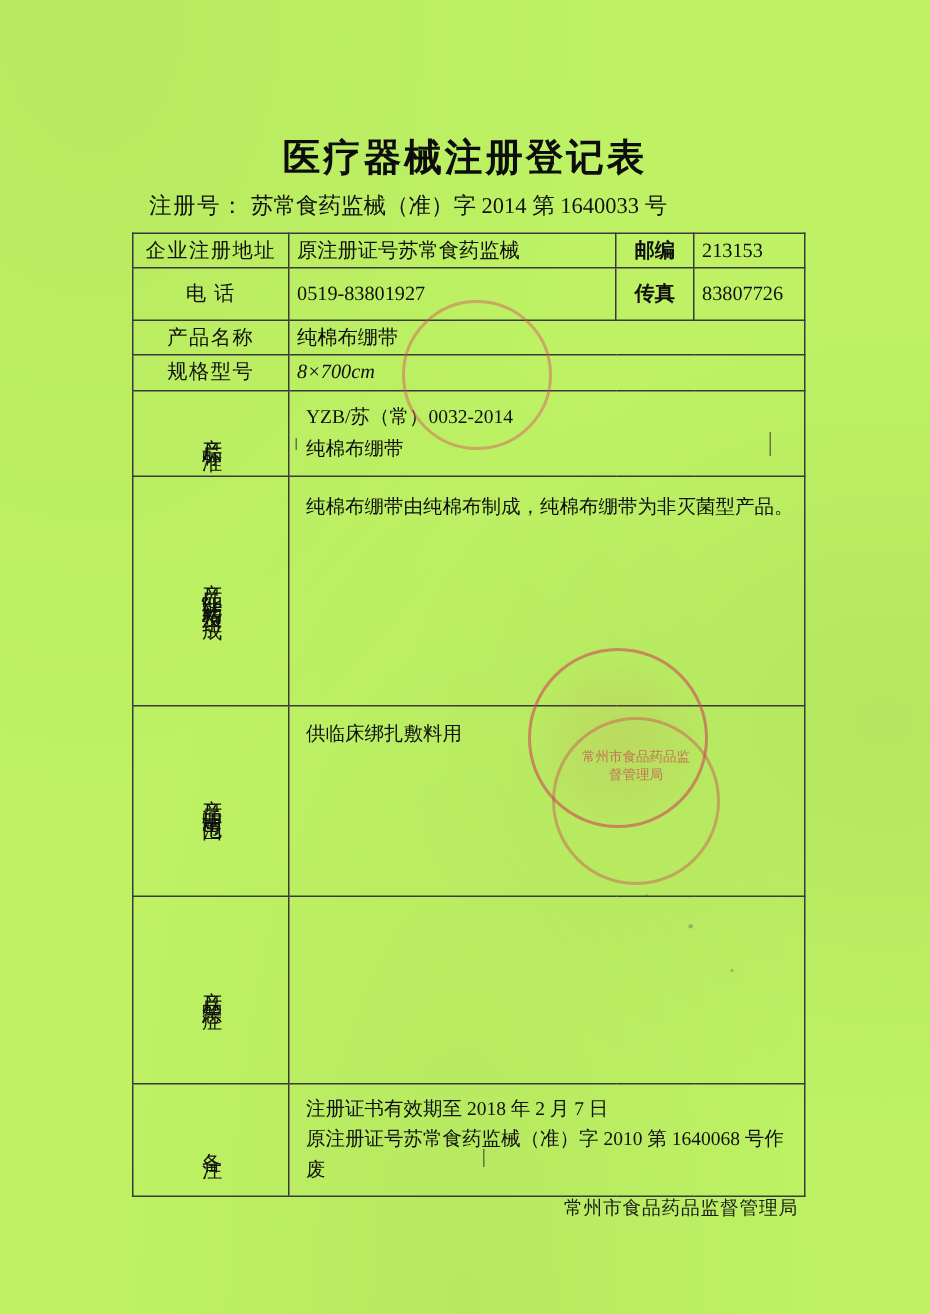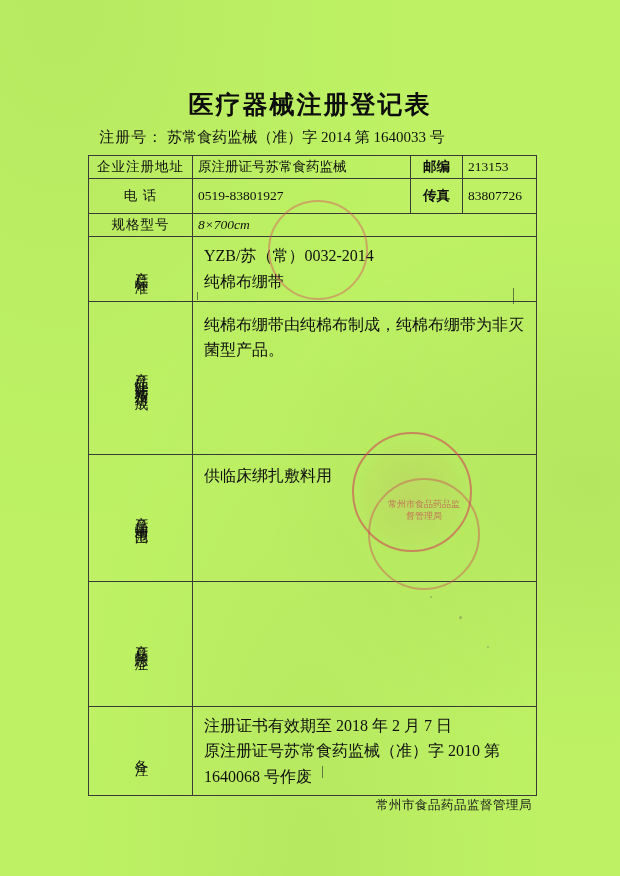--- a/index.html
+++ b/index.html
@@ -100,21 +100,21 @@
   .vtext {
     display: inline-block;
     writing-mode: vertical-rl;
     text-orientation: upright;
     letter-spacing: 3px;
     font-size: 13.5px;
     line-height: 1.1;
     margin: 0 auto;
   }
   .cell-body {
-    font-size: 16px;
+    font-size: 13px;
     line-height: 1.6;
     padding: 4px 2px 4px 6px;
   }
   .std-line1 { display: block; }
   .std-line2 { display: block; }
   .footer-org {
     position: absolute;
     top: 797px;
     left: 0;
     width: 620px;
@@ -196,20 +196,24 @@
         <td class="small-lbl">邮编</td>
         <td class="small-val">213153</td>
       </tr>
       <tr>
         <td class="lbl" style="height:30px">电  话</td>
         <td class="val">0519-83801927</td>
         <td class="small-lbl">传真</td>
         <td class="small-val">83807726</td>
       </tr>
       <tr>
+        <td class="lbl">产品名称</td>
+        <td class="val" colspan="3">纯棉布绷带</td>
+      </tr>
+      <tr>
         <td class="lbl">规格型号</td>
         <td class="val" colspan="3" style="font-style:italic">8×700cm</td>
       </tr>
       <tr>
         <td class="vlbl" style="height:52px">
           <span class="vtext">产品标准</span>
         </td>
         <td class="val" colspan="3">
           <span class="cell-body" style="display:block">
             <span class="std-line1">YZB/苏（常）0032-2014</span>

